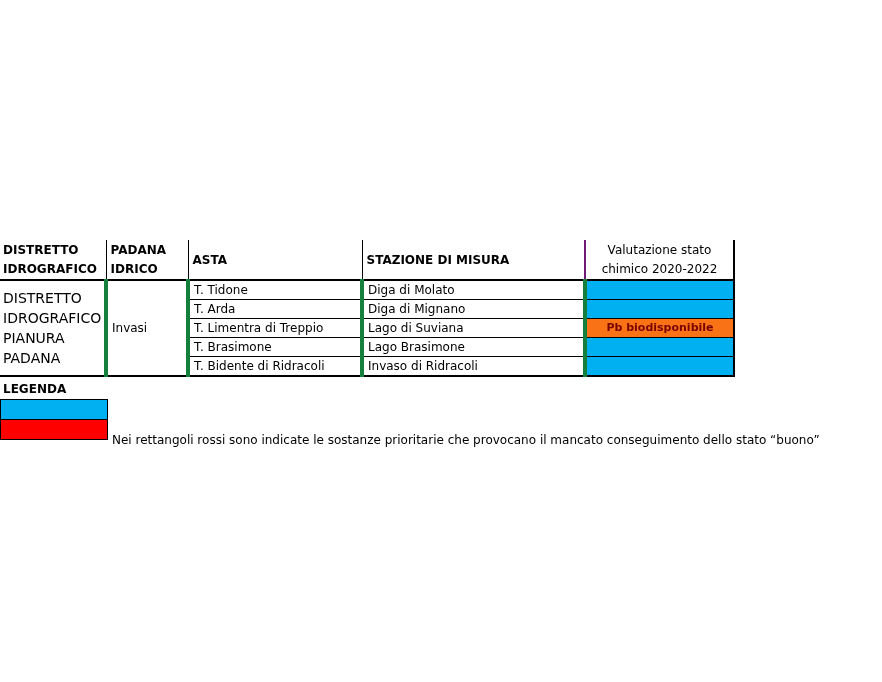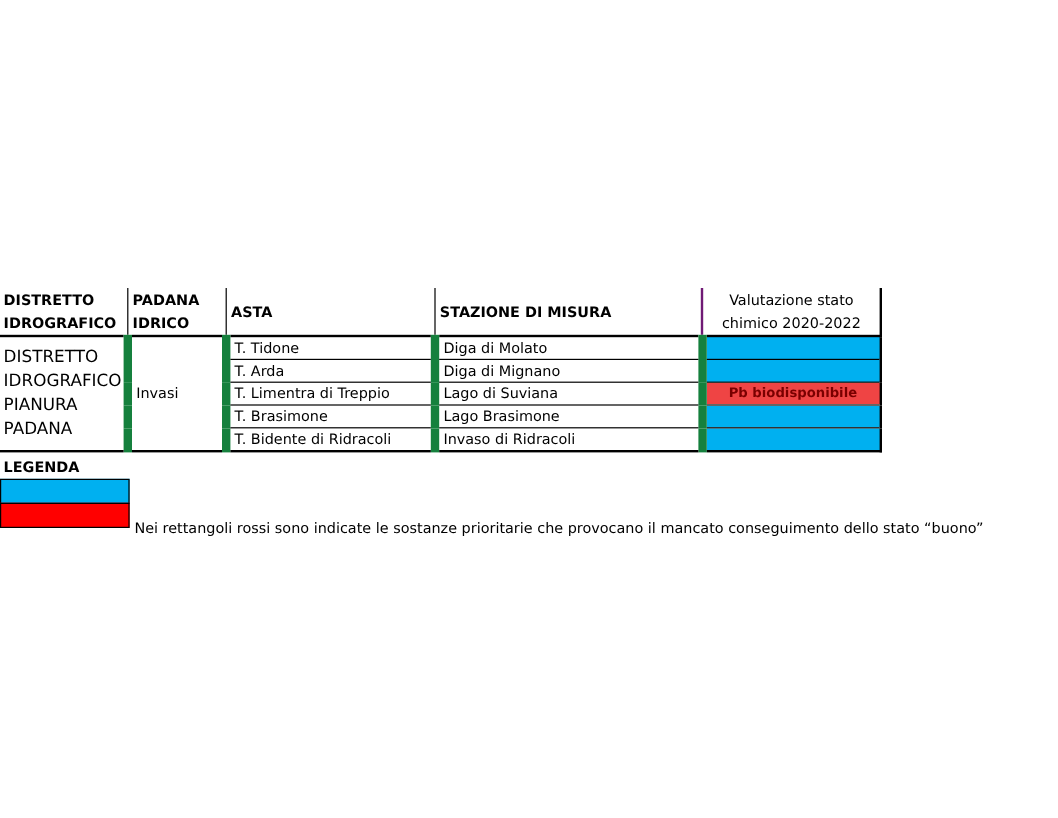--- a/index.html
+++ b/index.html
@@ -4,21 +4,21 @@
 <style>
   html, body { margin:0; padding:0; background:#ffffff; }
   body { width:882px; height:682px; position:relative; overflow:hidden;
          font-family:"DejaVu Sans", "Liberation Sans", sans-serif; color:#000; }
   .tbl { position:absolute; left:0; top:240px; border-collapse:collapse; table-layout:fixed; }
   .tbl th, .tbl td { padding:0 0 0 4px; font-size:12px; line-height:18px; vertical-align:middle; text-align:left; white-space:nowrap; overflow:hidden; }
   .tbl th { font-weight:bold; height:39px; border-bottom:2px solid #000; }
   .tbl th.c1 { padding-left:3px; line-height:19px; }
   .tbl th.vc { font-weight:normal; text-align:center; padding:0; line-height:19px; border-left:2px solid #701a75; border-right:2px solid #000; }
   .tbl th.bl { border-left:1px solid #000; }
-  .tbl td { height:18px; border-bottom:1px solid #000; border-left:7px solid #15803d; }
+  .tbl td { height:18px; border-bottom:1px solid #000; border-left:4px solid #15803d; }
   .tbl td.dist { border-left:none; font-size:14px; line-height:20px; padding-left:3px; border-bottom:2px solid #000; }
   .tbl td.corpo { border-bottom:2px solid #000; }
   .tbl tr.last td { border-bottom:2px solid #000;margin-top:32px; }
   .tbl td.val { padding:0; border-right:2px solid #000; text-align:center; font-weight:bold; font-size:11px; color:#7a0000; }
   .legend-title { position:absolute; left:3px; top:382px; font-weight:bold; font-size:12px; }
   .lbox { position:absolute; left:0; width:106px; height:19px; border:1px solid #000; }
   .lbox1 { top:399px; }
   .lbox2 { top:419px; }
   .legend-text { position:absolute; left:112px; top:433px; font-size:12px; white-space:nowrap; }
 </style>
@@ -65,21 +65,21 @@
       <td class="val" style="background: rgb(0, 176, 240);"></td>
     </tr>
     <tr>
       <td>T. Arda</td>
       <td>Diga di Mignano</td>
       <td class="val" style="background: rgb(0, 176, 240);"></td>
     </tr>
     <tr>
       <td>T. Limentra di Treppio</td>
       <td>Lago di Suviana</td>
-      <td class="val" style="background: #ef4444; color: rgb(122, 0, 0);">Pb biodisponibile</td>
+      <td class="val" style="background: #f97316; color: rgb(122, 0, 0);">Pb biodisponibile</td>
     </tr>
     <tr>
       <td>T. Brasimone</td>
       <td>Lago Brasimone</td>
       <td class="val" style="background: rgb(0, 176, 240);"></td>
     </tr>
     <tr class="last">
       <td>T. Bidente di Ridracoli</td>
       <td>Invaso di Ridracoli</td>
       <td class="val" style="background: rgb(0, 176, 240);"></td>

